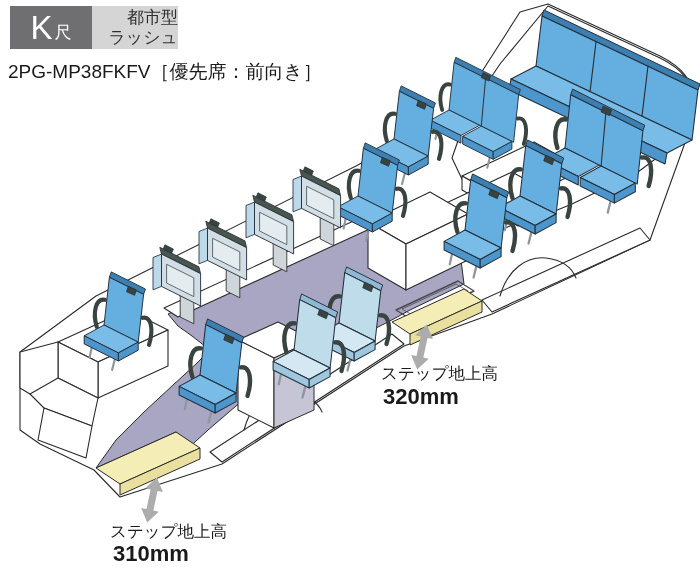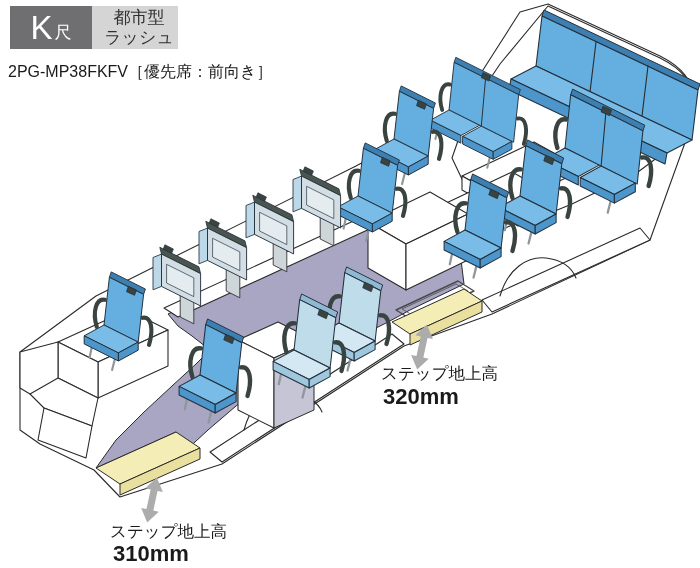--- a/index.html
+++ b/index.html
@@ -3,23 +3,23 @@
 <meta charset="utf-8">
 <style>
   html,body{margin:0;padding:0;background:#fff;}
   .page{position:relative;width:700px;height:568px;background:#ffffff;overflow:hidden;
         font-family:"Liberation Sans", sans-serif;color:#1a1a1a;}
   .tag{position:absolute;top:6px;height:43px;display:flex;align-items:center;justify-content:center;}
   .tag-dark{left:10px;width:82px;background:#6f6f71;color:#ffffff;}
   .tag-dark .big{font-size:33px;line-height:1;}
   .tag-dark .small{font-size:17px;line-height:1;margin-left:2px;margin-top:10px;}
   .tag-light{left:92px;width:86px;background:#d5d5d6;color:#2f2f2f;flex-direction:column;
-             align-items:center;padding-left:8px;width:78px;}
+             align-items:flex-end;padding-left:8px;width:78px;}
   .tag-light div{font-size:17px;line-height:20px;}
-  .headline{position:absolute;left:8px;top:60px;font-size:16px;line-height:24px;white-space:nowrap;}
+  .headline{position:absolute;left:8px;top:60px;font-size:19px;line-height:24px;white-space:nowrap;}
   .illus{position:absolute;left:0;top:0;}
   
   .w{fill:#ffffff;stroke:#2a2a2a;stroke-width:1.1;stroke-linejoin:round;}
   .ln{fill:none;stroke:#2a2a2a;stroke-width:1.1;stroke-linejoin:round;stroke-linecap:round;}
   .pv{stroke:#2a2a2a;stroke-width:1;stroke-linejoin:round;}
   .well{fill:none;stroke:#4a4a4a;stroke-width:1.4;stroke-linejoin:round;}
   .well2{fill:none;stroke:#4a4a4a;stroke-width:0.8;stroke-linejoin:round;}
   .seat{--c1:#64aee0;--c2:#79bce8;--c3:#4d96cb;--c4:#3d7fb0;}
   .seat.light{--c1:#bfdceb;--c2:#d3e8f2;--c3:#9fc8de;--c4:#8fb9d2;}
   .s1{fill:var(--c1);stroke:#22303c;stroke-width:1.1;stroke-linejoin:round;}

